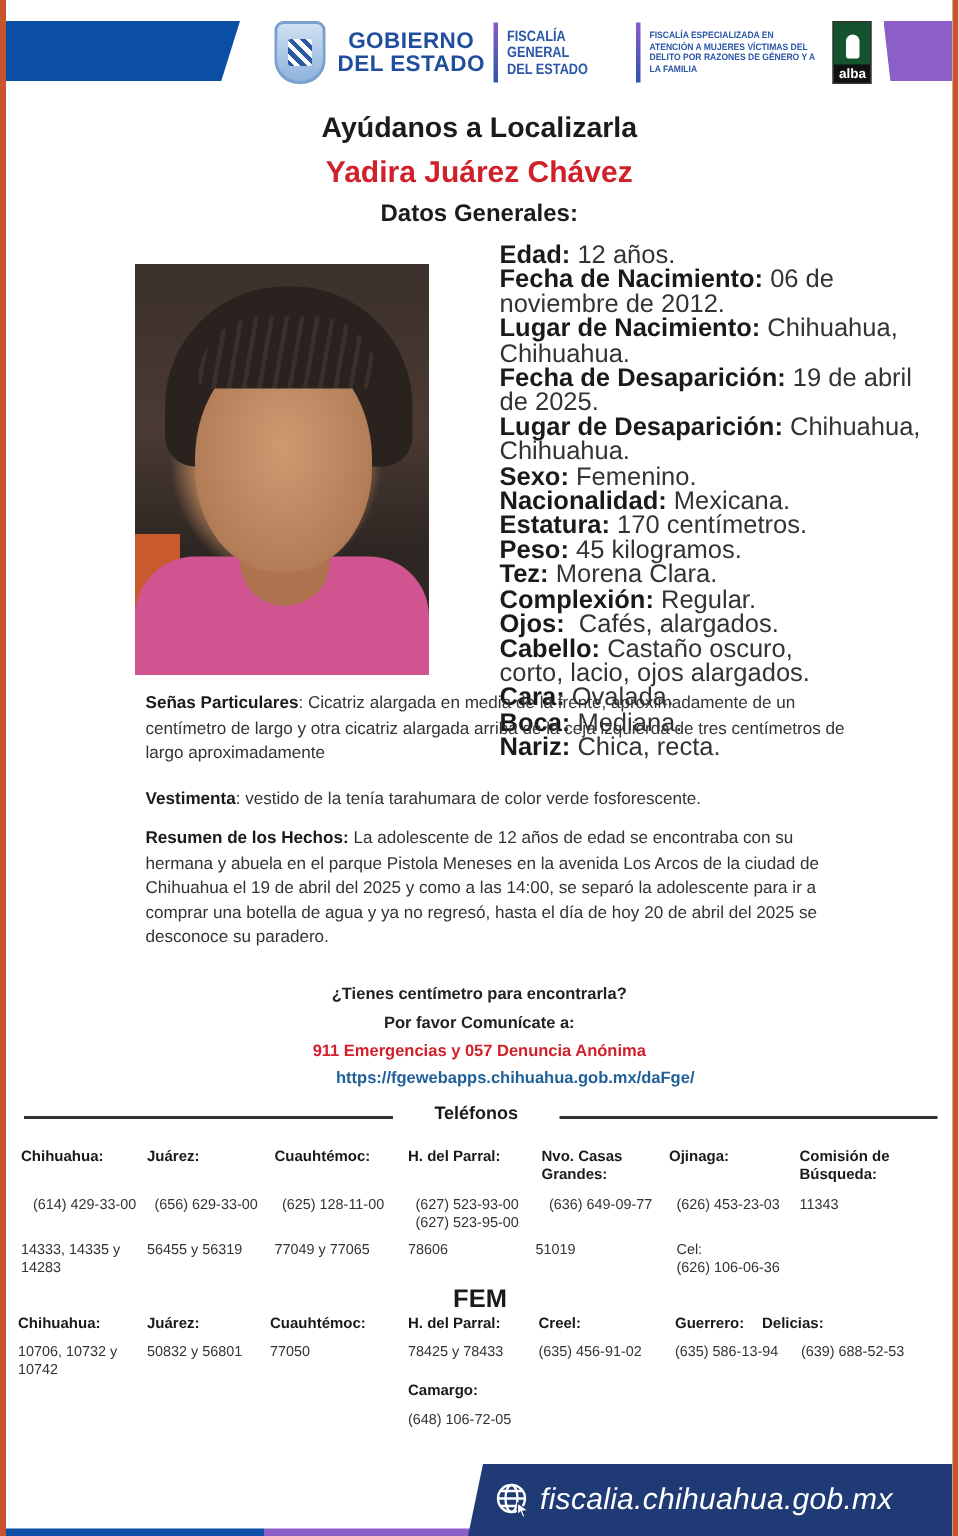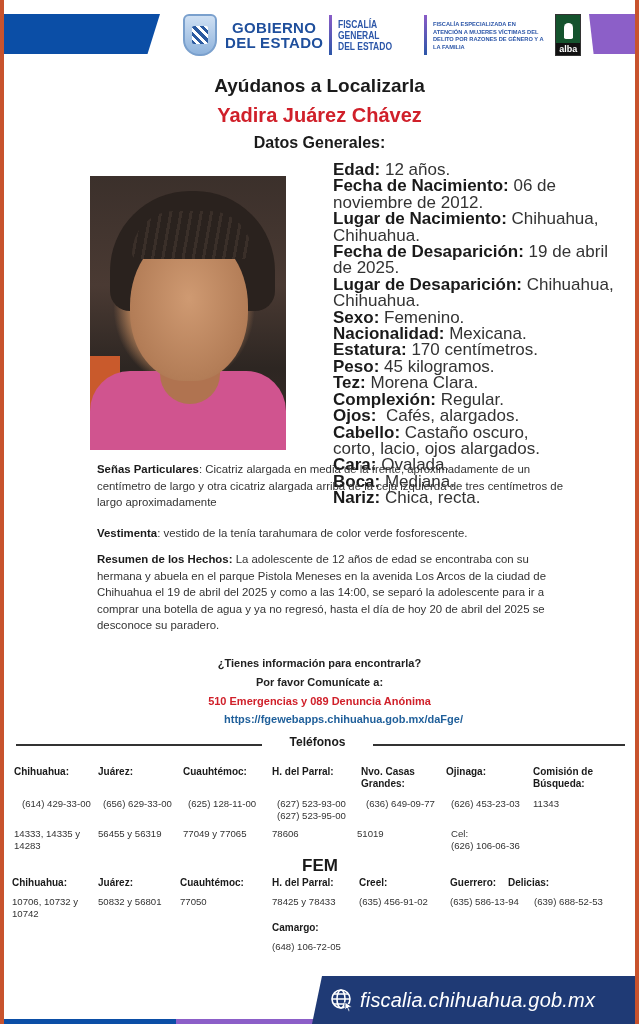--- a/index.html
+++ b/index.html
@@ -135,23 +135,23 @@
   <div class="row" style="width:230px"><b>Cabello:</b><span> Castaño oscuro, corto, lacio, ojos alargados.</span></div>
   <div class="row"><b>Cara:</b><span> Ovalada.</span></div>
   <div class="row"><b>Boca:</b><span> Mediana.</span></div>
   <div class="row"><b>Nariz:</b><span> Chica, recta.</span></div>
 </div>
 
 <div class="para p1"><b>Señas Particulares</b><span>: Cicatriz alargada en media de la frente, aproximadamente de un centímetro de largo  y otra cicatriz alargada arriba de la ceja izquierda de tres centímetros de largo aproximadamente</span></div>
 <div class="para p2"><b>Vestimenta</b><span>: vestido de la tenía tarahumara de color verde fosforescente.</span></div>
 <div class="para p3"><b>Resumen de los Hechos:</b><span> La adolescente de 12 años de edad se encontraba con su hermana y abuela en el parque Pistola Meneses en la avenida Los Arcos de la ciudad de Chihuahua el 19 de abril del 2025 y como a las 14:00, se separó la adolescente para ir a comprar una botella de agua  y ya no regresó, hasta el día de hoy 20 de abril del 2025 se desconoce su paradero.</span></div>
 
-<div class="contact c1">¿Tienes información para encontrarla?</div>
+<div class="contact c1">¿Tienes centímetro para encontrarla?</div>
 <div class="contact c2">Por favor Comunícate a:</div>
-<div class="contact c3">510 Emergencias y 089 Denuncia Anónima</div>
+<div class="contact c3">911 Emergencias y 057 Denuncia Anónima</div>
 <div class="contact c4">https://fgewebapps.chihuahua.gob.mx/daFge/</div>
 
 <div class="tel-line-l"></div>
 <div class="tel-title">Teléfonos</div>
 <div class="tel-line-r"></div>
 
 <div class="cell h" style="left:14px;width:96px;top:766px">Chihuahua:</div>
 <div class="cell h" style="left:98px;width:96px;top:766px">Juárez:</div>
 <div class="cell h" style="left:183px;width:96px;top:766px">Cuauhtémoc:</div>
 <div class="cell h" style="left:272px;width:96px;top:766px">H. del Parral:</div>

